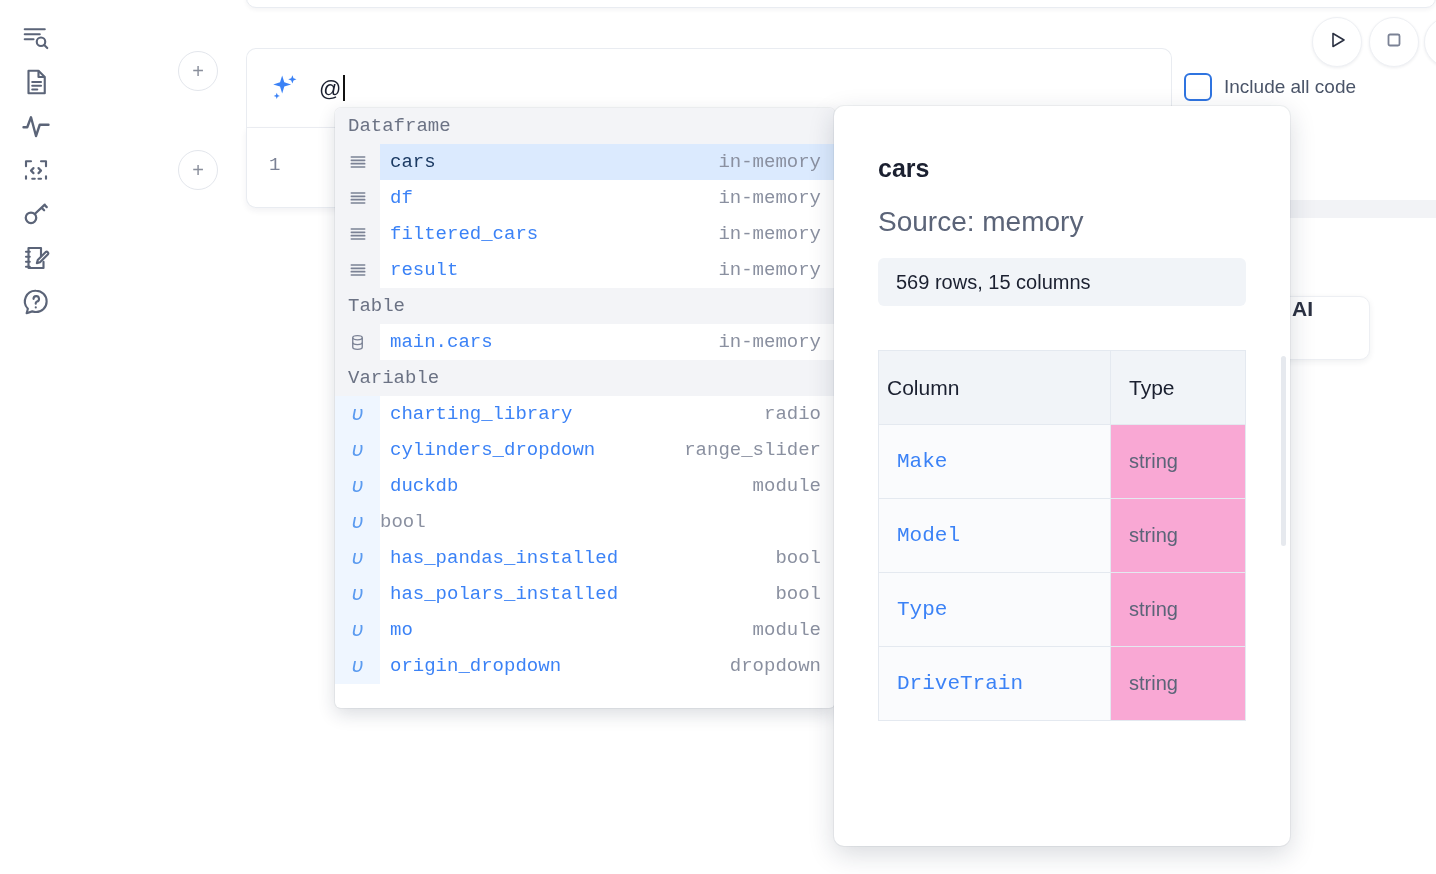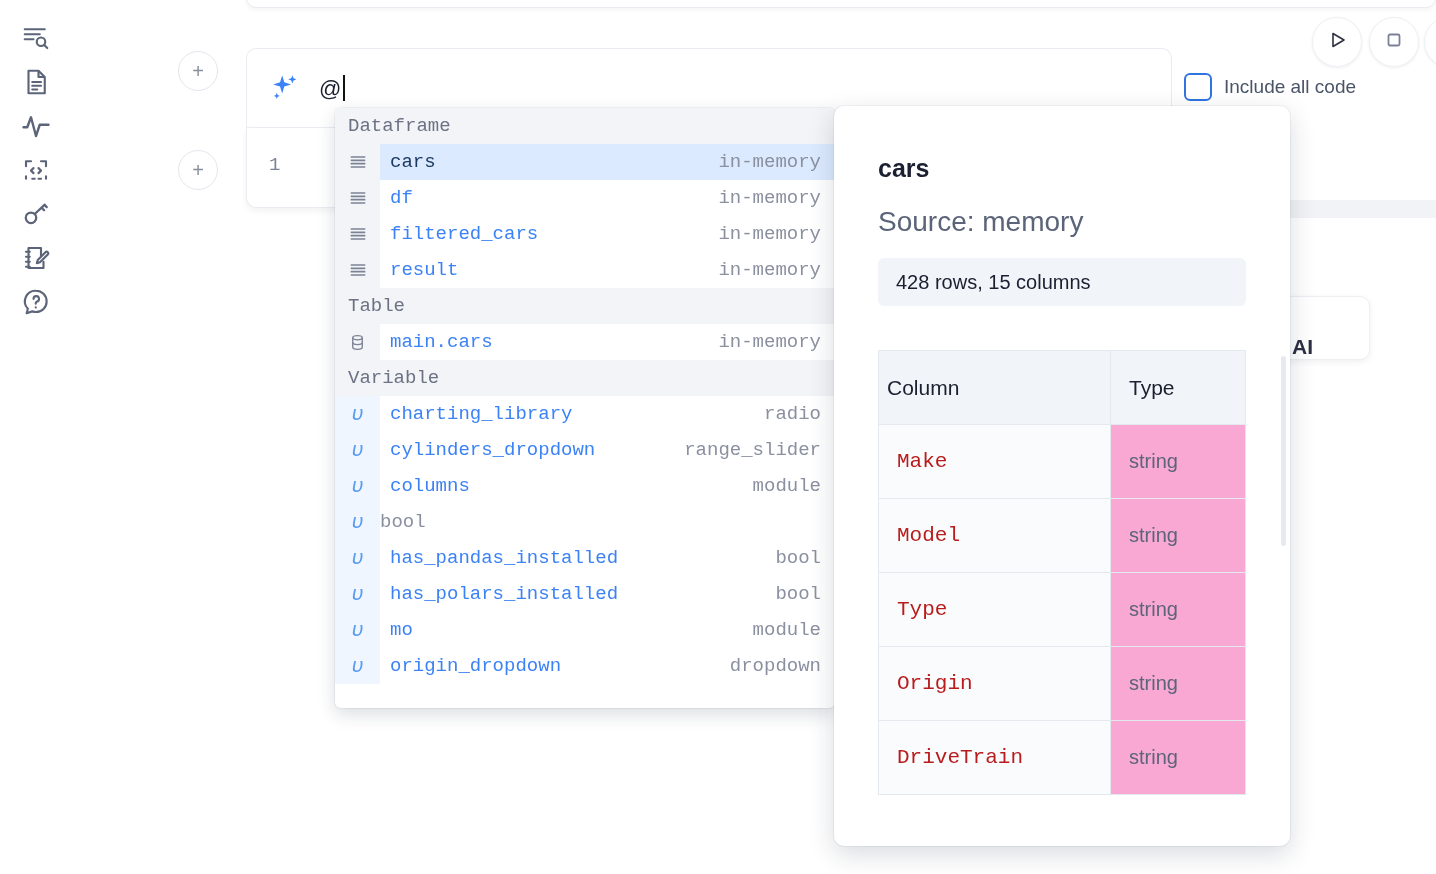--- a/index.html
+++ b/index.html
@@ -106,21 +106,21 @@
   .cell-sep {
     position: absolute; left: 1180px; top: 200px; width: 256px; height: 18px;
     background: #f2f3f6;
   }
 
   
   .ai-float {
     position: absolute; left: 1230px; top: 296px; width: 140px; height: 64px;
     background: #fff; border: 1px solid #edeff3; border-radius: 10px;
     box-shadow: 0 2px 6px rgba(30,40,60,.07);
-    display: flex; align-items: flex-end; justify-content: flex-end;
+    display: flex; align-items: flex-start; justify-content: flex-end;
     padding-right: 56px;
     font-size: 21px; font-weight: 600; color: #2b3142;
   }
 
   
   .ac {
     position: absolute; left: 335px; top: 108px; width: 500px; height: 600px;
     background: #fff; border-radius: 6px;
     box-shadow: 0 6px 18px rgba(25,35,60,.16), 0 0 0 1px rgba(25,35,60,.05);
     overflow: hidden; z-index: 40;
@@ -176,21 +176,21 @@
     border: 1px solid #e4e9f0; border-collapse: collapse;
   }
   .d-table th, .d-table td {
     border: 1px solid #e4e9f0; text-align: left;
     padding: 0 0 0 18px; height: 74px; vertical-align: middle;
   }
   .d-table th { background: #f1f4f8; font-weight: 400; font-size: 21px; color: #1b2030; }
   .d-table th:first-child { width: 232px; padding-left: 8px; }
   .d-table td.col-name {
     background: #fafbfd; font-family: "Liberation Mono", monospace;
-    font-size: 21px; color: #b91c1c;
+    font-size: 21px; color: #3b82f6;
   }
   .d-table td.col-type { font-size: 20px; color: #5b6478; background: #f9a8d4; }
   .d-scroll {
     position: absolute; right: 4px; top: 250px; width: 5px; height: 190px;
     background: #e6e9ee; border-radius: 3px;
   }
 </style>
 </head>
 <body>
 
@@ -386,21 +386,21 @@
           <span class="ac-name">charting_library</span>
           <span class="ac-type">radio</span>
         </div>
         <div class="ac-row varrow">
           <span class="ac-gutter">ʋ</span>
           <span class="ac-name">cylinders_dropdown</span>
           <span class="ac-type">range_slider</span>
         </div>
         <div class="ac-row varrow">
           <span class="ac-gutter">ʋ</span>
-          <span class="ac-name">columns</span>
+          <span class="ac-name">duckdb</span>
           <span class="ac-type">module</span>
         </div>
         <div class="ac-row varrow">
           <span class="ac-gutter">ʋ</span>
           <span class="ac-type">bool</span>
         </div>
         <div class="ac-row varrow">
           <span class="ac-gutter">ʋ</span>
           <span class="ac-name">has_pandas_installed</span>
           <span class="ac-type">bool</span>
@@ -419,21 +419,21 @@
           <span class="ac-gutter">ʋ</span>
           <span class="ac-name">origin_dropdown</span>
           <span class="ac-type">dropdown</span>
         </div>
       </div>
   </div>
 
   <div class="details">
     <div class="d-title">cars</div>
     <div class="d-source">Source: memory</div>
-    <div class="d-stat">428 rows, 15 columns</div>
+    <div class="d-stat">569 rows, 15 columns</div>
     <table class="d-table">
       <thead>
         <tr>
           <th>Column</th>
           <th>Type</th>
         </tr>
       </thead>
       <tbody id="details-body">
           <tr>
             <td class="col-name">Make</td>
@@ -441,24 +441,20 @@
           </tr>
           <tr>
             <td class="col-name">Model</td>
             <td class="col-type">string</td>
           </tr>
           <tr>
             <td class="col-name">Type</td>
             <td class="col-type">string</td>
           </tr>
           <tr>
-            <td class="col-name">Origin</td>
-            <td class="col-type">string</td>
-          </tr>
-          <tr>
             <td class="col-name">DriveTrain</td>
             <td class="col-type">string</td>
           </tr>
         </tbody>
     </table>
     <div class="d-scroll"></div>
   </div>
 
 </div>
 

